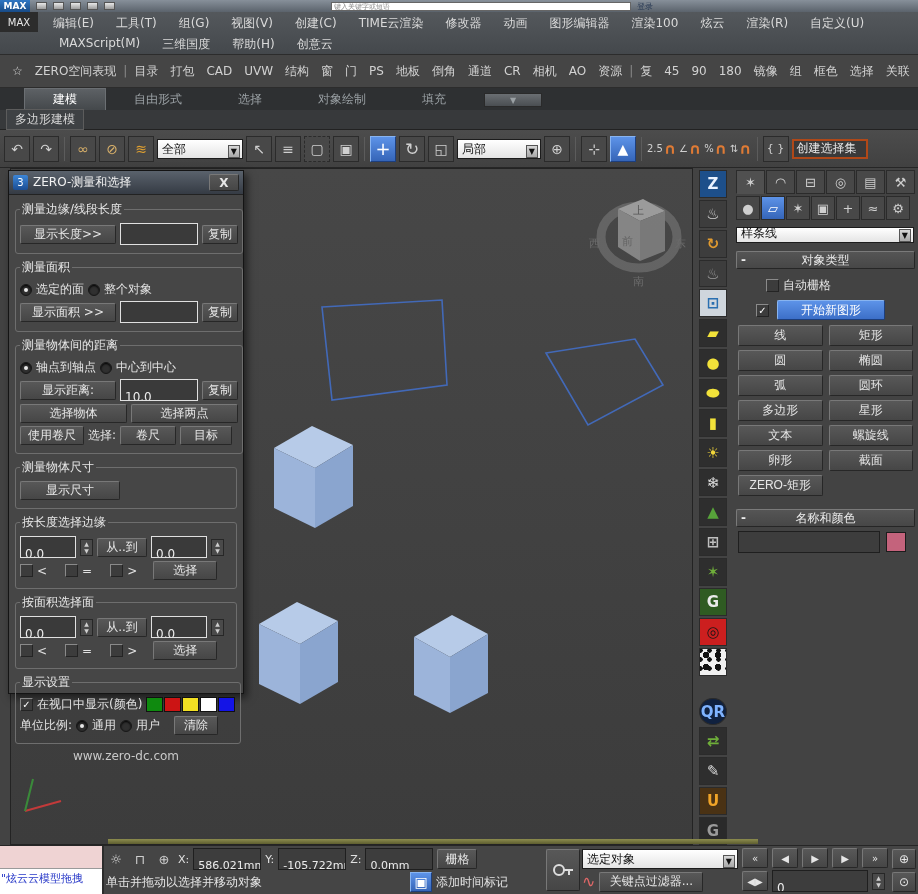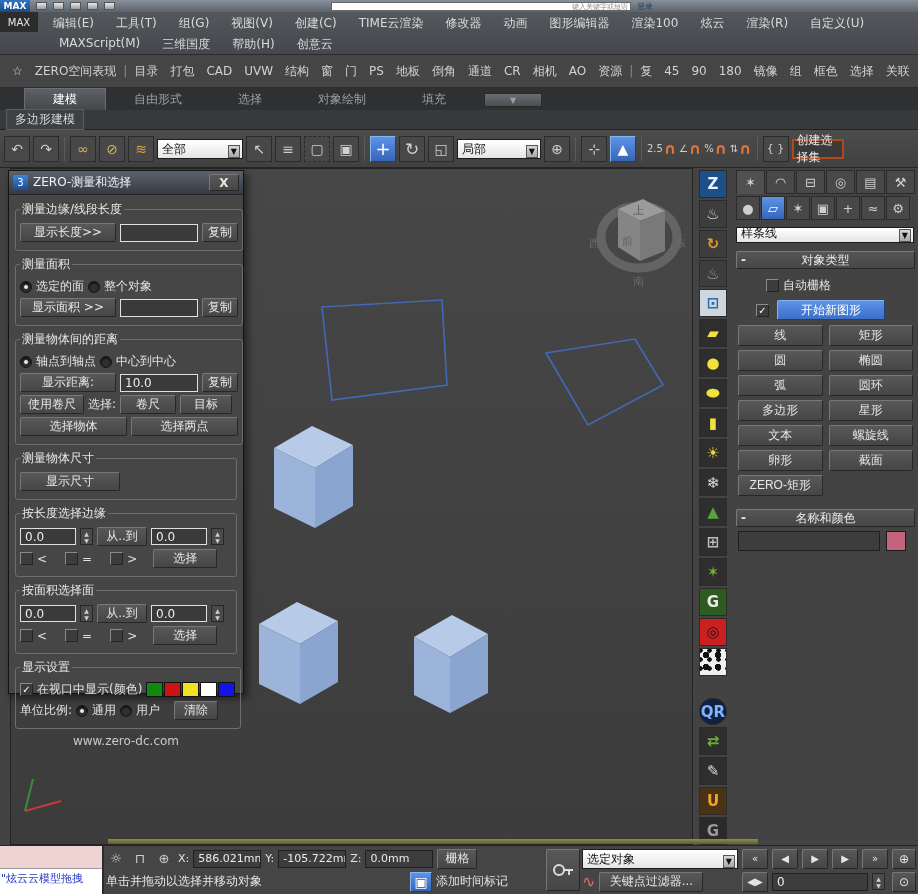--- a/index.html
+++ b/index.html
@@ -7,21 +7,21 @@
   body { position:relative; background:#434343; color:#d6d6d6;
          font-family:"DejaVu Sans","Liberation Sans",sans-serif; font-size:12px; }
 
   
   .btn { display:inline-flex; align-items:center; justify-content:center;
          background:linear-gradient(#585858,#464646); color:#e6e6e6;
          border:1px solid; border-color:#787878 #272727 #272727 #787878;
          border-radius:2px; font-size:12px; padding:1px 4px; white-space:nowrap; cursor:default; }
   .btn.blue { background:linear-gradient(#5d93e8,#3c6fc8); border-color:#88b4f0 #1d3f7e #1d3f7e #88b4f0; color:#fff; }
   .field { background:#3a3a3a; border:1px solid #e0e0e0; color:#ececec;
-           padding:1px 4px; font-size:12px; overflow:hidden; white-space:nowrap; }
+           padding:10px 4px; font-size:12px; overflow:hidden; white-space:nowrap; }
   .field.dk { border-color:#1f1f1f; background:#3d3d3d; }
   .white-select { background:linear-gradient(#ffffff,#e4e4e4); color:#111;
                   border:1px solid #1c1c1c; display:inline-flex; align-items:flex-end;
                   justify-content:space-between; padding:0 2px 0 4px; font-size:12px; }
   .white-select .arr { background:linear-gradient(#d8d8d8,#a8a8a8); border:1px solid #555;
                        font-size:8px; color:#111; padding:0 2px; margin-left:4px; line-height:11px; }
   .spin { display:inline-flex; flex-direction:column; justify-content:center;
           background:#4a4a4a; border:1px solid #272727; width:13px; height:17px; }
   .spin span { font-size:6px; line-height:7px; text-align:center; color:#cfcfcf; }
   .cb { width:13px; height:13px; background:#3c3c3c; border:1px solid;
@@ -39,21 +39,21 @@
   .row { display:flex; align-items:center; gap:4px; margin:3px 0; }
   .lbl { color:#e2e2e2; white-space:nowrap; }
 
   
   #titlebar { position:absolute; left:0; top:0; width:918px; height:12px;
               background:linear-gradient(#87909a,#5b636c); display:flex; align-items:center; gap:6px; overflow:hidden; }
   #max-logo { width:30px; height:12px; background:linear-gradient(#2f77c4,#174a86); color:#fff;
               font-size:9px; display:flex; align-items:center; justify-content:center; font-weight:bold; }
   .qat { width:11px; height:8px; background:linear-gradient(#e8e8e8,#9c9c9c); border:1px solid #555; }
   #search-box { width:300px; height:9px; background:#fff; border:1px solid #666;
-                font-size:7px; color:#888; padding:0 2px; overflow:hidden; line-height:8px; margin-left:210px;text-align:right; }
+                font-size:7px; color:#888; padding:0 2px; overflow:hidden; line-height:8px; margin-left:210px; }
   .tb-glyph { font-size:8px; color:#2a3b55; }
 
   
   #menubar { position:absolute; left:0; top:12px; width:918px; height:43px;
              background:linear-gradient(#54585c,#44484c); border-bottom:1px solid #2c2c2c; }
   #max-tab { position:absolute; left:0; top:0; width:38px; height:20px; background:#2c2c2c;
              color:#e8e8e8; font-size:10px; display:flex; align-items:center; justify-content:center; }
   .menu-row { position:absolute; left:42px; display:flex; }
   .menu-row.r1 { top:1px; }
   .menu-row.r2 { top:22px; left:48px; }
@@ -80,21 +80,21 @@
   #ribbon-sub span { margin-left:6px; padding:1px 8px; background:#3e4144; border:1px solid #5c5c5c; color:#d6d6d6; }
 
   
   #main-toolbar { position:absolute; left:0; top:130px; width:918px; height:38px;
                   background:linear-gradient(#4c4c4c,#414141); border-bottom:1px solid #262626;
                   display:flex; align-items:center; gap:3px; padding:0 4px; overflow:hidden; }
   .tb-sep { width:1px; height:24px; background:#2e2e2e; border-right:1px solid #5c5c5c; margin:0 2px; }
   .gold { color:#d8b06a; }
   .magnet { color:#e07b35; font-weight:bold; font-size:15px; }
   .snaplbl { color:#cfcfcf; font-size:10px; margin-right:-2px; }
-  #sel-set-field { width:52px; height:20px; background:#3a3a3a; border:2px solid #b04818;
+  #sel-set-field { width:76px; height:20px; background:#3a3a3a; border:2px solid #b04818;
                    color:#e8e8e8; font-size:12px; display:flex; align-items:center; padding:0 3px; }
 
   
   #viewport { position:absolute; left:10px; top:168px; width:683px; height:677px;
               background:linear-gradient(#474747,#3c3c3c); border:1px solid #232323; }
 
   
   #side-toolbar { position:absolute; left:693px; top:168px; width:40px; height:677px;
                   background:#434343; display:flex; flex-direction:column; align-items:center;
                   padding-top:2px; gap:2px; overflow:hidden; }
@@ -467,28 +467,28 @@
         <span class="lbl">轴点到轴点</span>
         <span class="rb"></span>
         <span class="lbl">中心到中心</span>
       </div>
       <div class="row">
         <span class="btn" style="width:96px">显示距离:</span>
         <span class="field" style="width:78px;height:18px">10.0</span>
         <span class="btn" style="width:36px">复制</span>
       </div>
       <div class="row">
+        <span class="btn" style="flex:1">选择物体</span>
+        <span class="btn" style="flex:1">选择两点</span>
+      </div>
+      <div class="row">
         <span class="btn" style="width:64px">使用卷尺</span>
         <span class="lbl">选择:</span>
         <span class="btn" style="width:56px">卷尺</span>
         <span class="btn" style="width:52px">目标</span>
-      </div>
-      <div class="row">
-        <span class="btn" style="flex:1">选择物体</span>
-        <span class="btn" style="flex:1">选择两点</span>
       </div>
     </fieldset>
 
     <fieldset>
       <legend>测量物体尺寸</legend>
       <div class="row">
         <span class="btn" style="width:100px">显示尺寸</span>
       </div>
     </fieldset>
 

